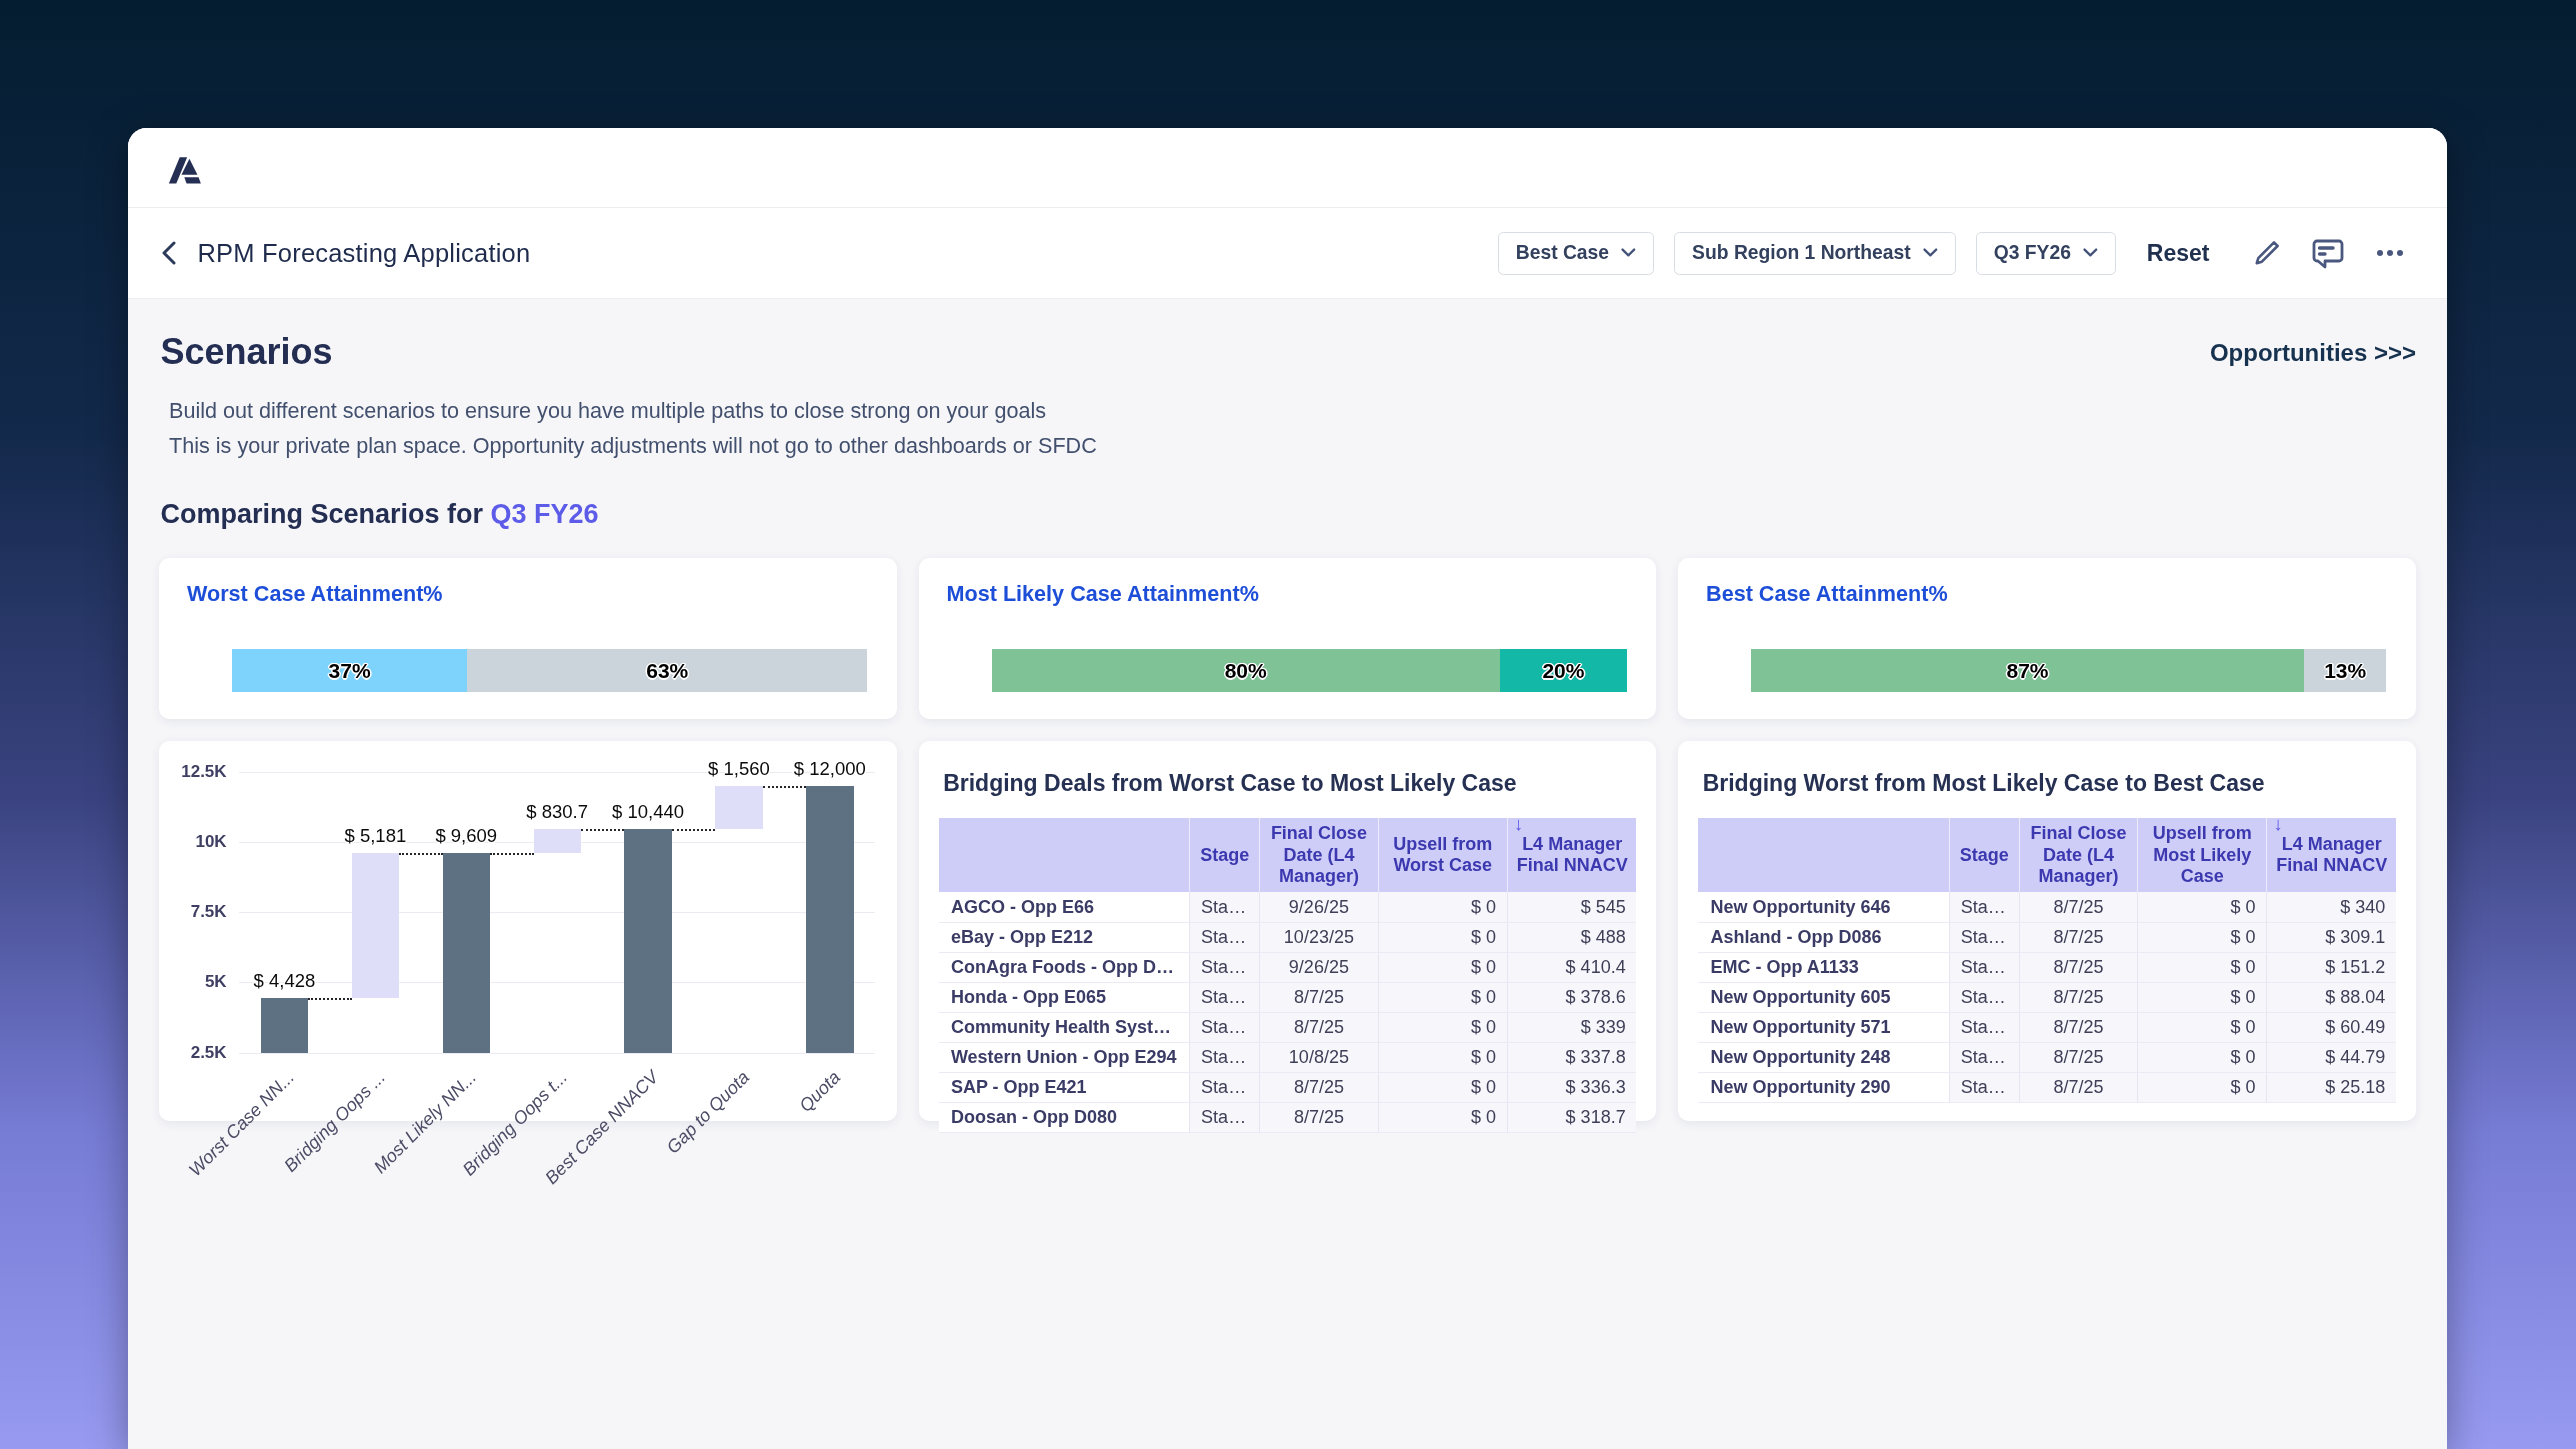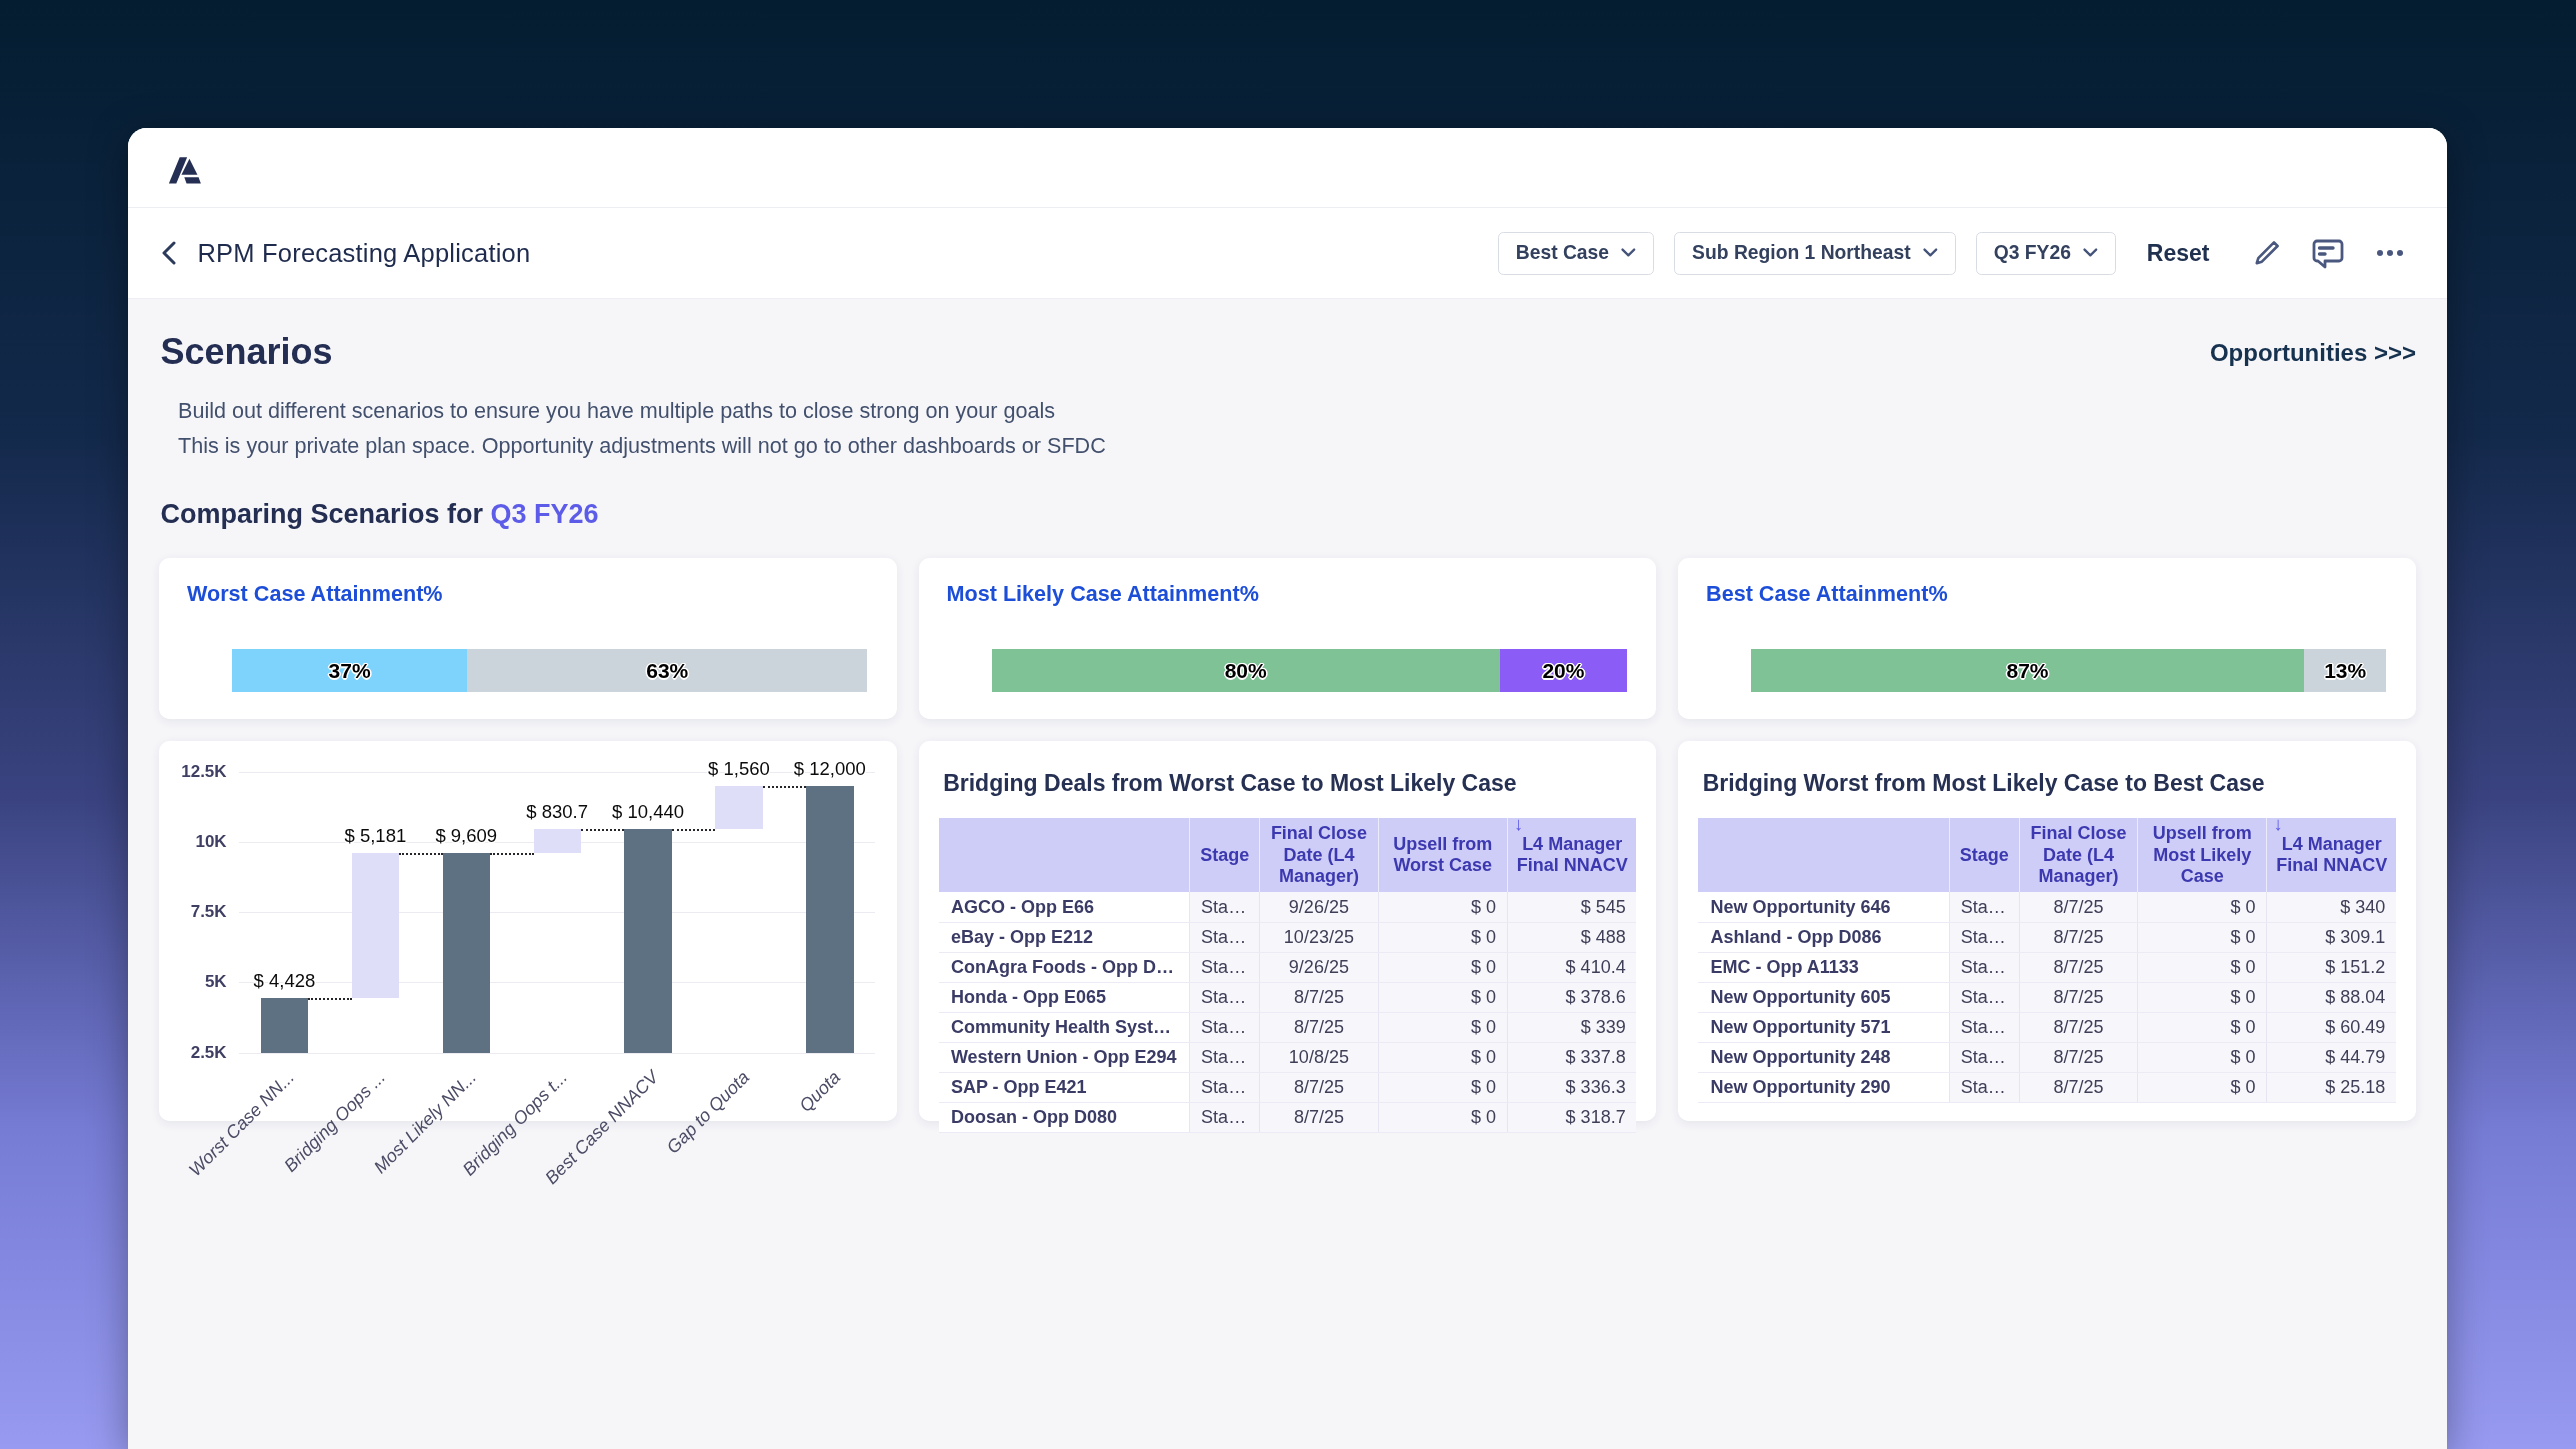--- a/index.html
+++ b/index.html
@@ -20,21 +20,21 @@
   .title-left { display: flex; align-items: center; gap: 18.5px; }
   .back-btn { background: none; border: none; cursor: pointer; display: flex; align-items: center; }
   .app-title { font-size: 25.5px; color: #1e2b4d; font-weight: 500; letter-spacing: 0.2px; }
   .controls { display: flex; align-items: center; gap: 20px; }
   .filter-btn { height: 43px; border: 1.5px solid #d8dce3; border-radius: 5.4px; background: #fff; display: flex; align-items: center; gap: 12.4px; padding: 0 17px; font-size: 19.3px; font-weight: 600; color: #33415e; font-family: inherit; cursor: pointer; white-space: nowrap; }
   .reset-btn { background: none; border: none; font-family: inherit; font-size: 23px; font-weight: 600; color: #20304f; margin: 0 17px 0 10.8px; cursor: pointer; }
   .icon-btn { background: none; border: none; cursor: pointer; display: flex; align-items: center; padding: 3.1px; }
   .content { padding: 0 31px; }
   .hero-row { display: flex; justify-content: space-between; align-items: flex-start; }
   .h1-scenarios { font-size: 36px; font-weight: 700; color: #232e52; margin: 32px 0 20px 1.5px; }
-  .hero-sub { font-size: 21.6px; color: #42506d; line-height: 35px; margin-left: 19px; }
+  .hero-sub { font-size: 21.6px; color: #42506d; line-height: 35px; margin-left: 10px; }
   .opportunities-link { background: none; border: none; font-family: inherit; font-size: 24px; font-weight: 700; color: #16324f; margin-top: 40px; cursor: pointer; }
   .comparing { font-size: 27px; font-weight: 700; color: #232e52; margin: 36px 0 0 1.5px; }
   .comparing .period { color: #5d5ce8; }
   .grid3 { display: grid; grid-template-columns: repeat(3,1fr); gap: 21.6px; }
   .row1 { margin-top: 28px; }
   .row2 { margin-top: 21.6px; }
   .card { background: #fff; border-radius: 10.8px; box-shadow: 0 2.3px 9.3px rgba(40,50,90,.08); }
   .stat-card { height: 161px; padding: 23px 28px; }
   .stat-title { font-size: 21.6px; font-weight: 700; color: #1d4ed8; }
   .stat-bar { display: flex; height: 43px; margin: 42px 1.5px 0 45px; }
@@ -150,21 +150,21 @@
           <div class="stat-title">Worst Case Attainment%</div>
           <div class="stat-bar">
             <div class="seg" style="background: #7dd3fc; width: 37%;">37%</div>
             <div class="seg" style="background: rgb(203, 212, 218); width: 63%;">63%</div>
           </div>
         </div>
         <div class="card stat-card">
           <div class="stat-title">Most Likely Case Attainment%</div>
           <div class="stat-bar">
             <div class="seg" style="background: rgb(126, 194, 149); width: 80%;">80%</div>
-            <div class="seg" style="background: #8b5cf6; width: 20%;">20%</div>
+            <div class="seg" style="background: #14b8a6; width: 20%;">20%</div>
           </div>
         </div>
         <div class="card stat-card">
           <div class="stat-title">Best Case Attainment%</div>
           <div class="stat-bar">
             <div class="seg" style="background: rgb(126, 194, 149); width: 87%;">87%</div>
             <div class="seg" style="background: rgb(203, 212, 218); width: 13%;">13%</div>
           </div>
         </div>
       </div>

